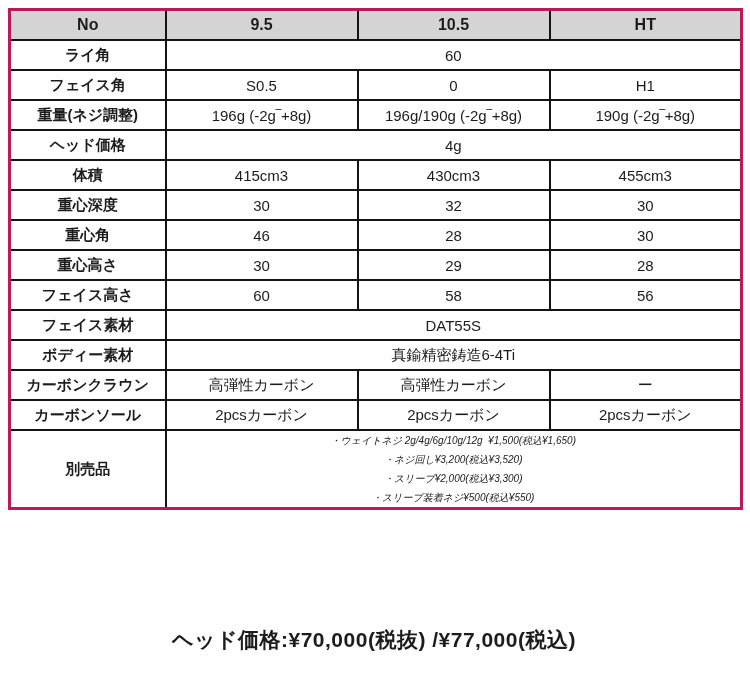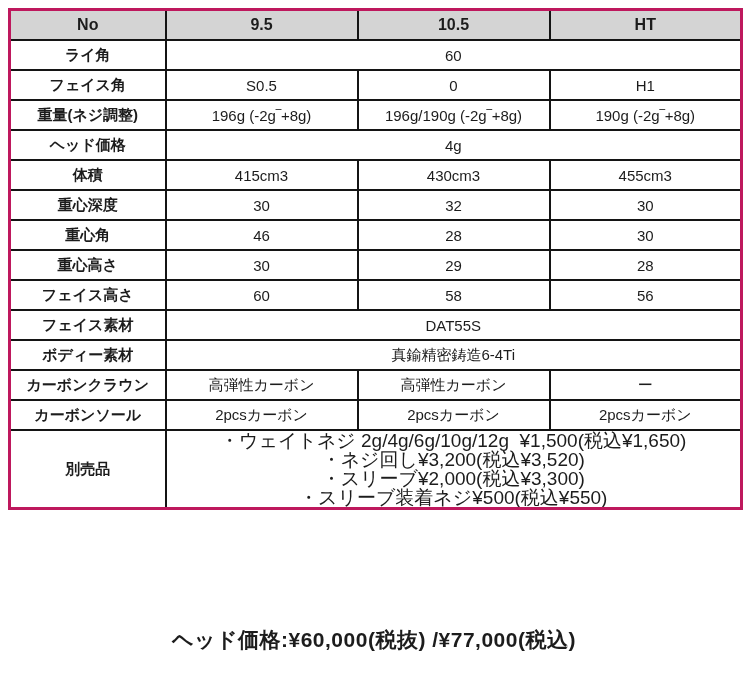--- a/index.html
+++ b/index.html
@@ -33,24 +33,25 @@
     font-weight:700;
     font-size:16px;
   }
   td.val{font-weight:400;}
   td.accessories{
     text-align:left;
     height:100px;
     padding:6px 4px 6px 10px;
   }
   .acc-line{
-    font-size:19px;
+    font-size:10px;
     line-height:19px;
     white-space:pre;
     font-weight:400;
+    font-style:italic;
   }
   .price-footer{
     position:absolute;left:8px;top:626px;width:732px;
     text-align:center;
     font-size:21px;
     font-weight:700;
     letter-spacing:0.5px;
   }
 </style>
 </head>
@@ -162,13 +163,13 @@
       <td class="val accessories" colspan="3">
         <div class="acc-line">・ウェイトネジ 2g/4g/6g/10g/12g  ¥1,500(税込¥1,650)</div>
         <div class="acc-line">・ネジ回し¥3,200(税込¥3,520)</div>
         <div class="acc-line">・スリーブ¥2,000(税込¥3,300)</div>
         <div class="acc-line">・スリーブ装着ネジ¥500(税込¥550)</div>
       </td>
     </tr>
   </tbody>
 </table>
 
-<div class="price-footer">ヘッド価格:¥60,000(税抜) /¥77,000(税込)</div>
+<div class="price-footer">ヘッド価格:¥70,000(税抜) /¥77,000(税込)</div>
 
 </body></html>

